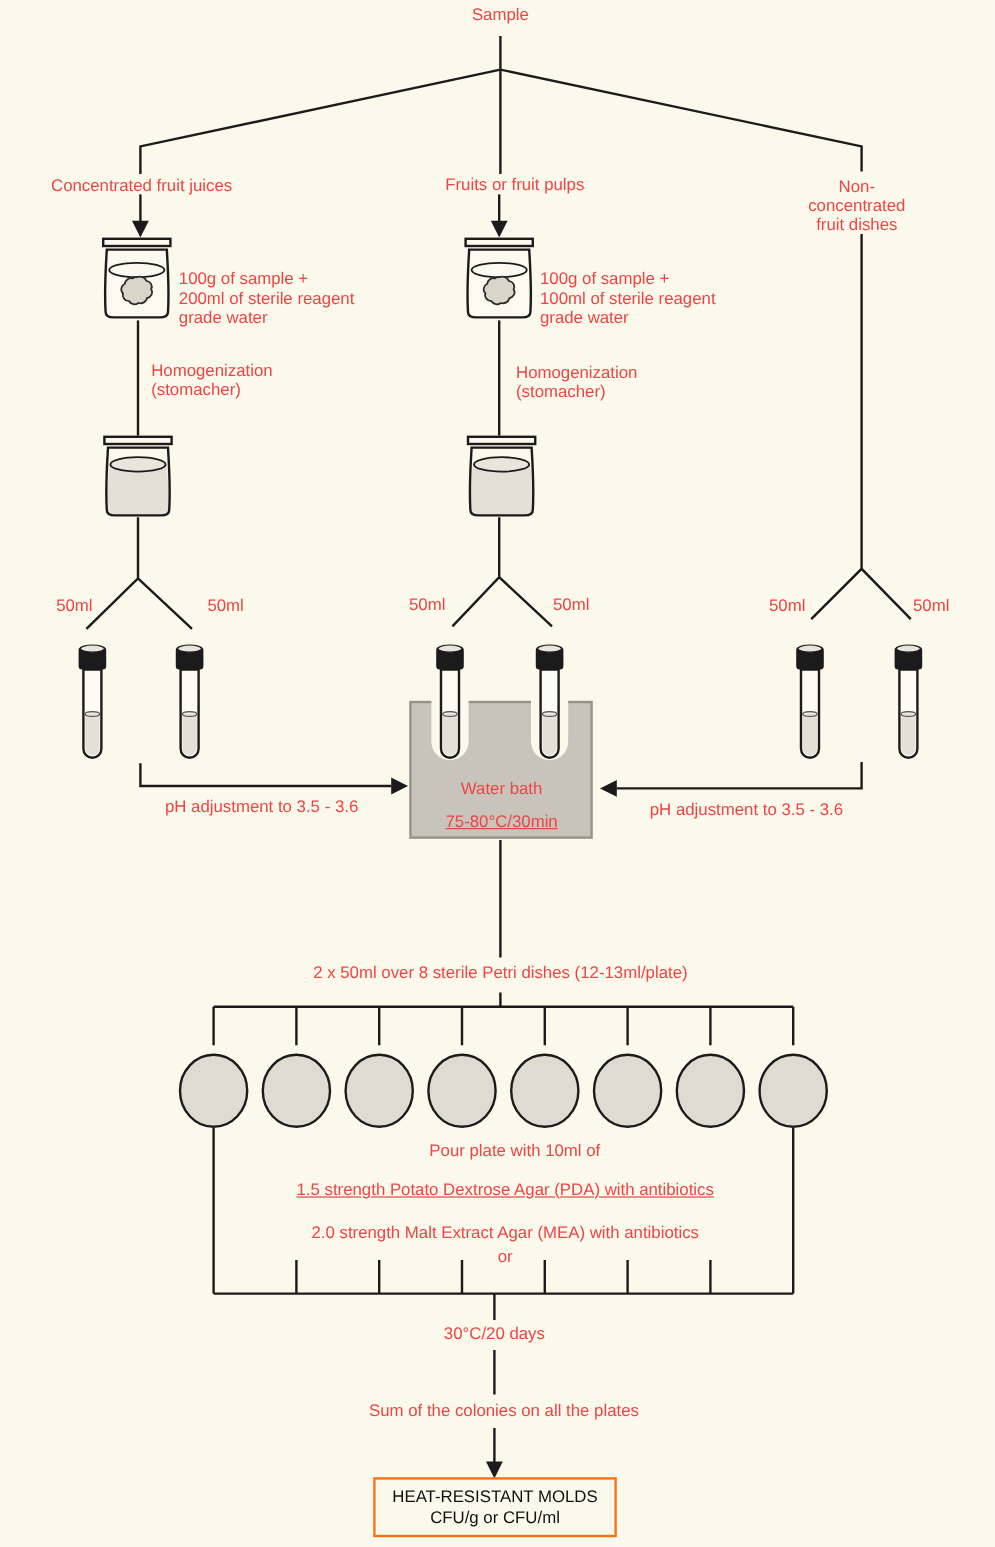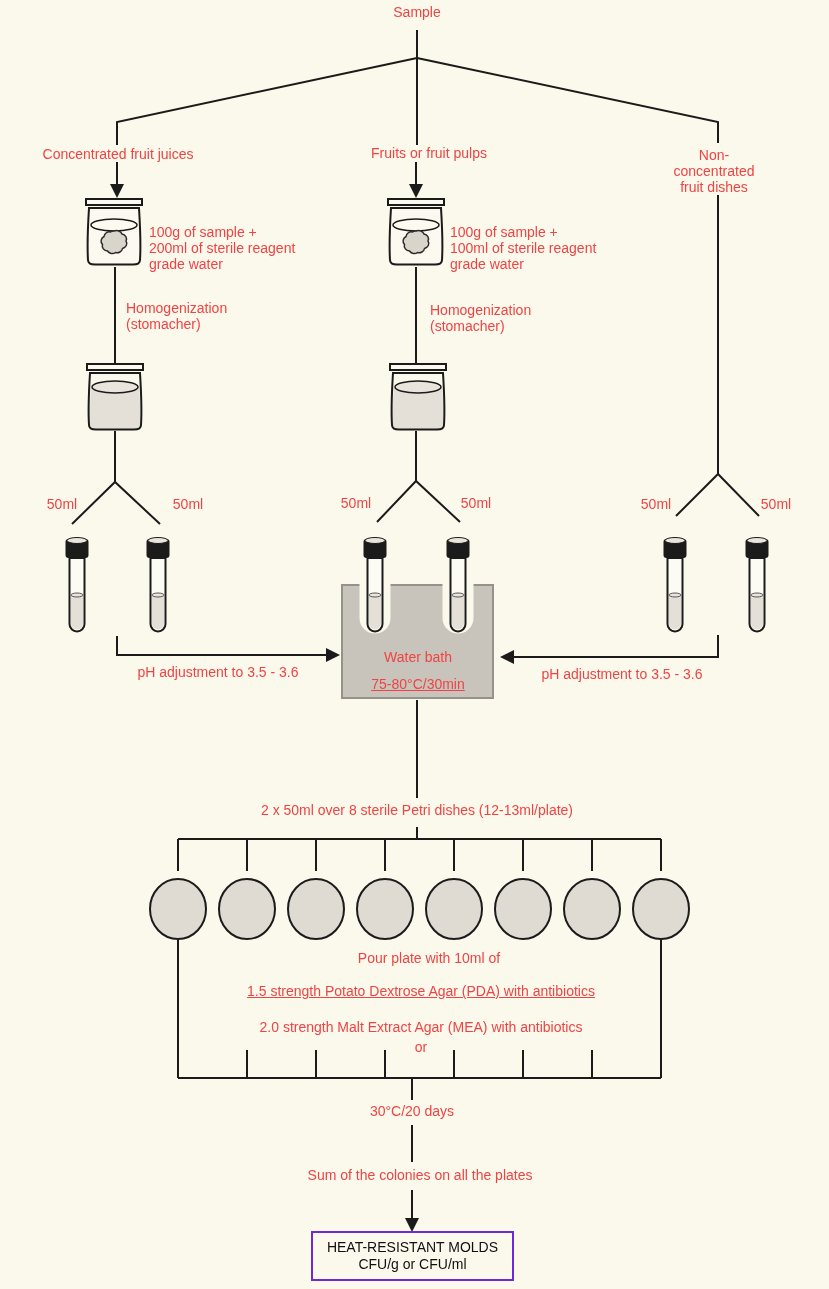--- a/index.html
+++ b/index.html
@@ -19,21 +19,21 @@
     line-height: 16px;
     white-space: pre-line;
     color: #ef4444;
   }
   .ctr { transform: translateX(-50%); text-align: center; }
   .gapbg { background: #fbf8ec; padding: 0 4px; }
   .result-box {
     position: absolute;
     left: 311px; top: 1231px;
     width: 199px; height: 46px;
-    border: 2px solid #6d28d9;
+    border: 2px solid #f97316;
     display: flex; flex-direction: column;
     align-items: center; justify-content: center;
     font-size: 14px; line-height: 17px;
     text-align: center;
   }
 </style>
 </head>
 <body>
 
 <div class="canvas">

